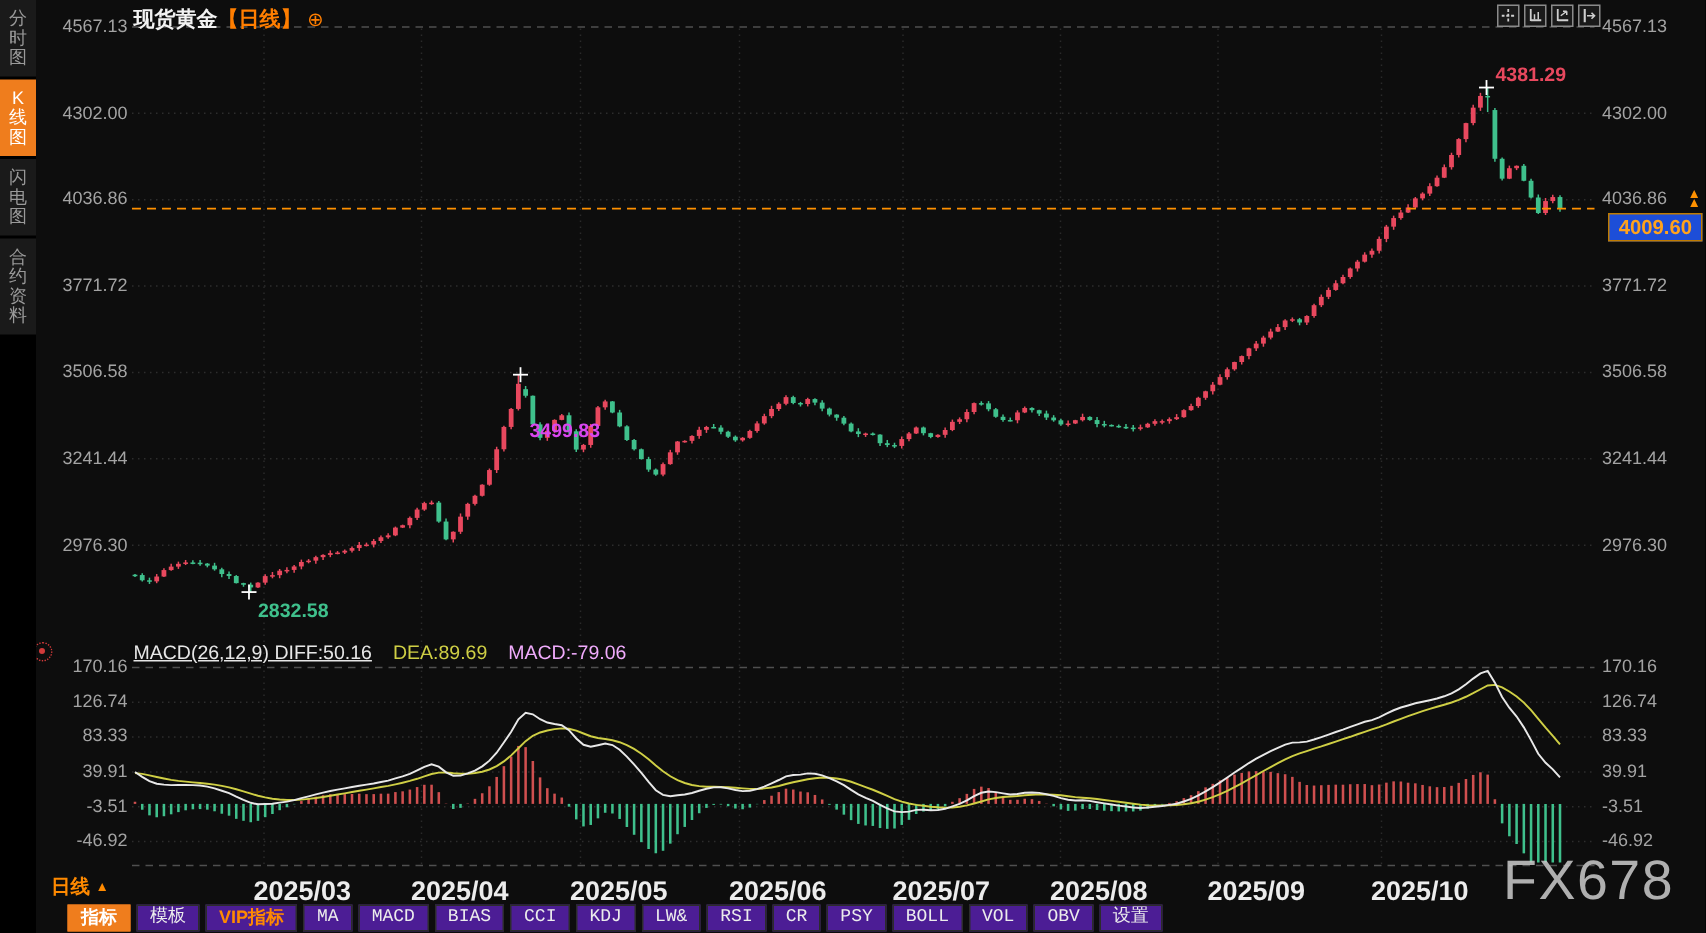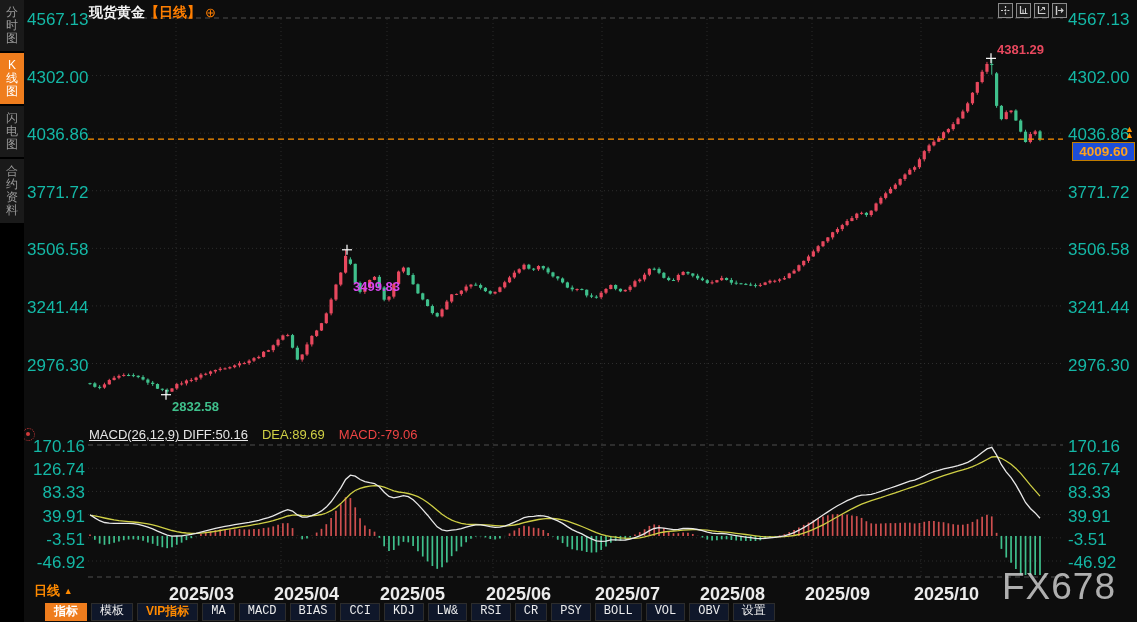--- a/index.html
+++ b/index.html
@@ -15,43 +15,43 @@
   
   #title{left:89px;top:4px;font-size:14px;font-weight:bold;white-space:nowrap;}
   #title .sym{color:#f2f2f2;}
   #title .tag{color:#ff7e00;}
   #title .plus{color:#ff7e00;font-weight:normal;font-size:13px;cursor:pointer;}
   
   #win-icons{right:70px;top:3px;display:flex;gap:3px;}
   .wicon{width:13px;height:13px;border:1px solid #8a8a8a;background:#1a1a1a;display:flex;
          align-items:center;justify-content:center;cursor:pointer;}
   
-  .ylab{position:absolute;font-size:17px;color:#14b8a6;white-space:nowrap;}
+  .ylab{position:absolute;font-size:12px;color:#a3a3a3;white-space:nowrap;}
   .ylab.l{width:58px;text-align:right;}
   .xlab{position:absolute;top:584px;font-size:18px;font-weight:bold;color:#ececec;white-space:nowrap;}
   
   .anno{position:absolute;font-size:13px;font-weight:bold;white-space:nowrap;z-index:2;}
   
   #price-tag{right:2px;top:142px;border:1px solid #c07c00;background:#1d4ed8;color:#ffa21c;
              font-size:13.5px;font-weight:bold;padding:0 6px;line-height:17px;}
   #price-arrows{right:3px;top:126px;color:#ff9100;font-size:9px;line-height:6px;text-align:center;}
   
   #macd-header{left:89px;top:427px;font-size:13px;white-space:nowrap;}
   #macd-header .w{color:#e6e6e6;text-decoration:underline;}
   #macd-header .y{color:#cfcf45;margin-left:14px;}
-  #macd-header .m{color:#ef4444;margin-left:14px;text-align:center;}
+  #macd-header .m{color:#f0abfc;margin-left:14px;text-align:center;}
   
   #macd-icon{left:22px;top:428px;width:11px;height:11px;border:1px dotted #d03a3a;border-radius:50%;}
   #macd-icon:after{content:"";position:absolute;left:3px;top:3px;width:4px;height:4px;background:#d03a3a;border-radius:50%;}
   
   #period{left:34px;top:582px;color:#ff8a00;font-size:13px;font-weight:bold;cursor:pointer;}
   #period .tri{font-size:9px;vertical-align:1px;}
   
   #tabbar{left:26px;top:603px;height:18px;display:flex;gap:4px;z-index:4;padding-left:19px;}
-  .btab{background:#0f172a;border:1px solid #2c2c2c;color:#ececec;
+  .btab{background:#4c1d95;border:1px solid #2c2c2c;color:#ececec;
         font-family:"Liberation Mono",monospace;font-size:12px;line-height:15px;
         padding:0 8px;white-space:nowrap;cursor:pointer;}
   .btab.active{background:#ef7d1d;border-color:#ef7d1d;color:#fff;font-family:"Liberation Sans",sans-serif;font-weight:bold;}
   .btab.vip{color:#ff8a00;font-family:"Liberation Sans",sans-serif;font-weight:bold;}
   
   #watermark{left:1002px;top:566px;font-size:37px;color:#cccccc;opacity:.85;z-index:3;
              letter-spacing:1px;font-family:"Liberation Sans",sans-serif;}
 </style>
 </head>
 <body>

